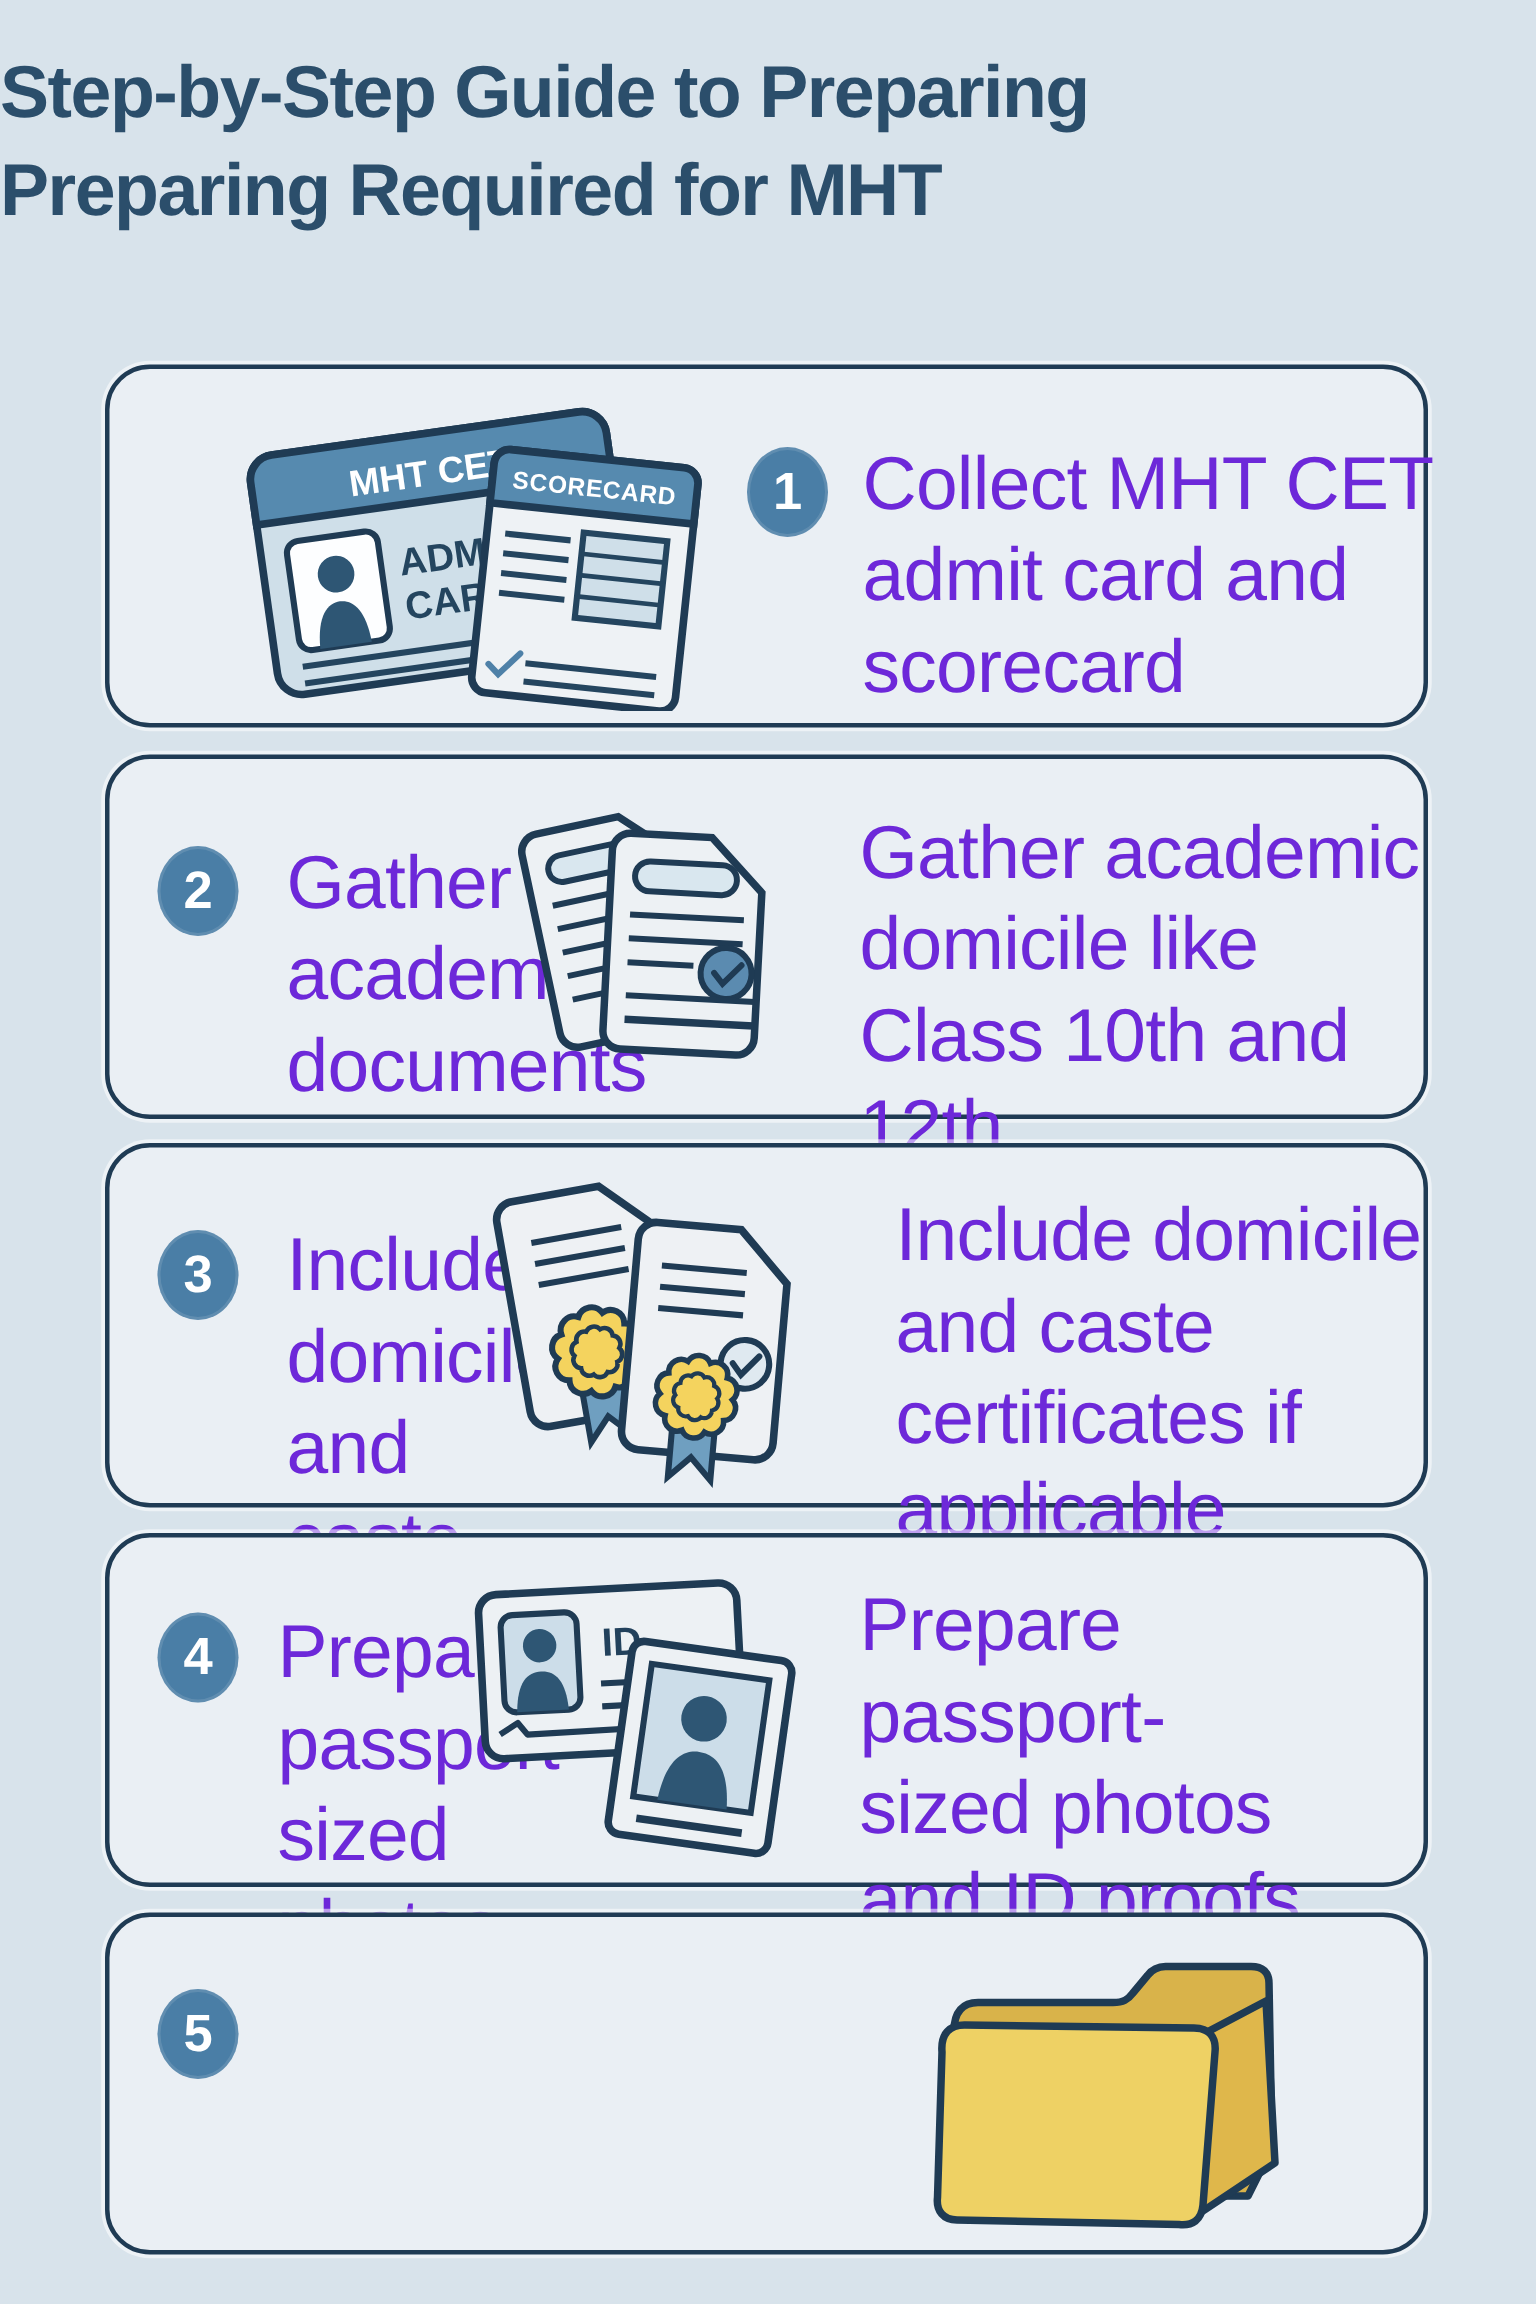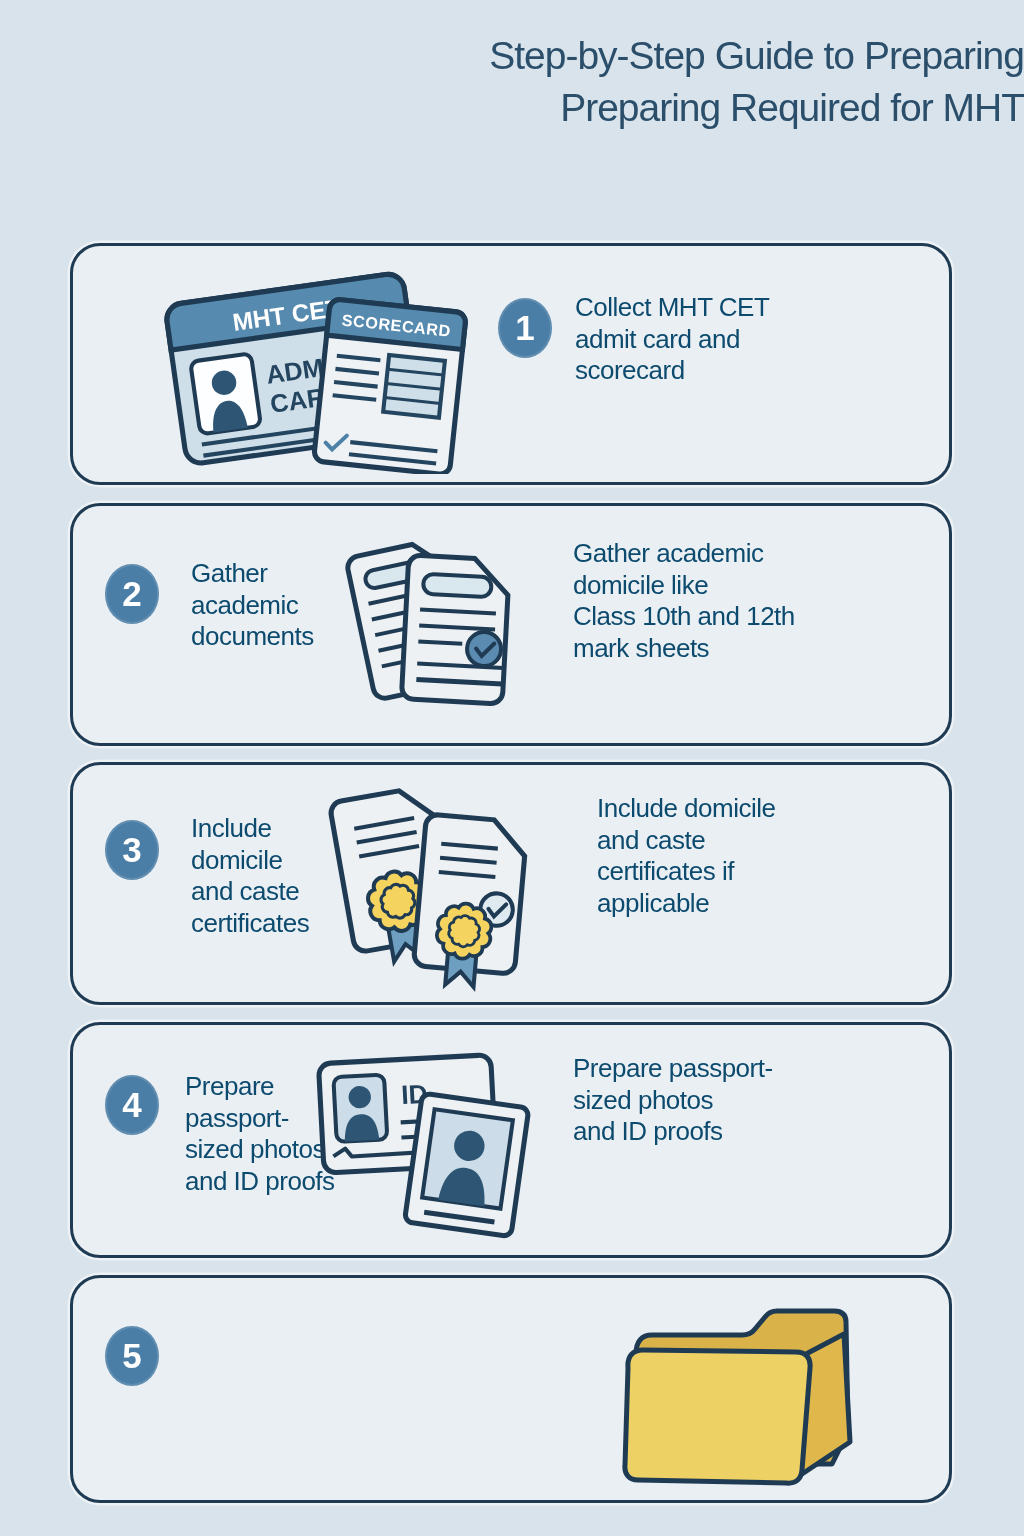--- a/index.html
+++ b/index.html
@@ -4,21 +4,21 @@
 <style>
   html,body { margin:0; padding:0; }
   .page {
     position:relative; width:1024px; height:1536px;
     background:#d8e3eb; overflow:hidden;
     font-family:"Liberation Sans", sans-serif;
     color:#22415c;
   }
   .title {
     position:absolute; top:30px; left:0; right:0;
-    text-align:right; font-weight:normal; font-size:39px;
+    text-align:left; font-weight:bold; font-size:49px;
     line-height:1.33; color:#2b4e6b; letter-spacing:-1px;
   }
   .card {
     position:absolute; left:70px; width:882px;
     background:#eaeff4; border:3px solid #1f3b54; border-radius:30px;
     box-shadow:0 0 0 2.5px rgba(255,255,255,0.55);
     box-sizing:border-box;
   }
   .card1 { top:243px; height:242px; }
   .card2 { top:503px; height:243px; }
@@ -26,22 +26,22 @@
   .card4 { top:1022px; height:236px; }
   .card5 { top:1275px; height:228px; }
   .badge {
     position:absolute; width:54px; height:60px; border-radius:50%;
     background:#4a7ea6; color:#ffffff;
     font-size:35px; font-weight:bold;
     display:flex; align-items:center; justify-content:center;
     box-shadow:inset 0 0 0 2px rgba(255,255,255,0.12);
   }
   .txt {
-    position:absolute; font-size:26px; line-height:1.22;
-    color:#0c4a6e; white-space:pre-line; letter-spacing:-0.5px;
+    position:absolute; font-size:50px; line-height:1.22;
+    color:#6d28d9; white-space:pre-line; letter-spacing:-0.5px;
   }
   .icon { position:absolute; }
   svg text { font-family:"Liberation Sans", sans-serif; }
 </style>
 </head>
 <body>
 
 <div class="page">
 
   <div class="title">

